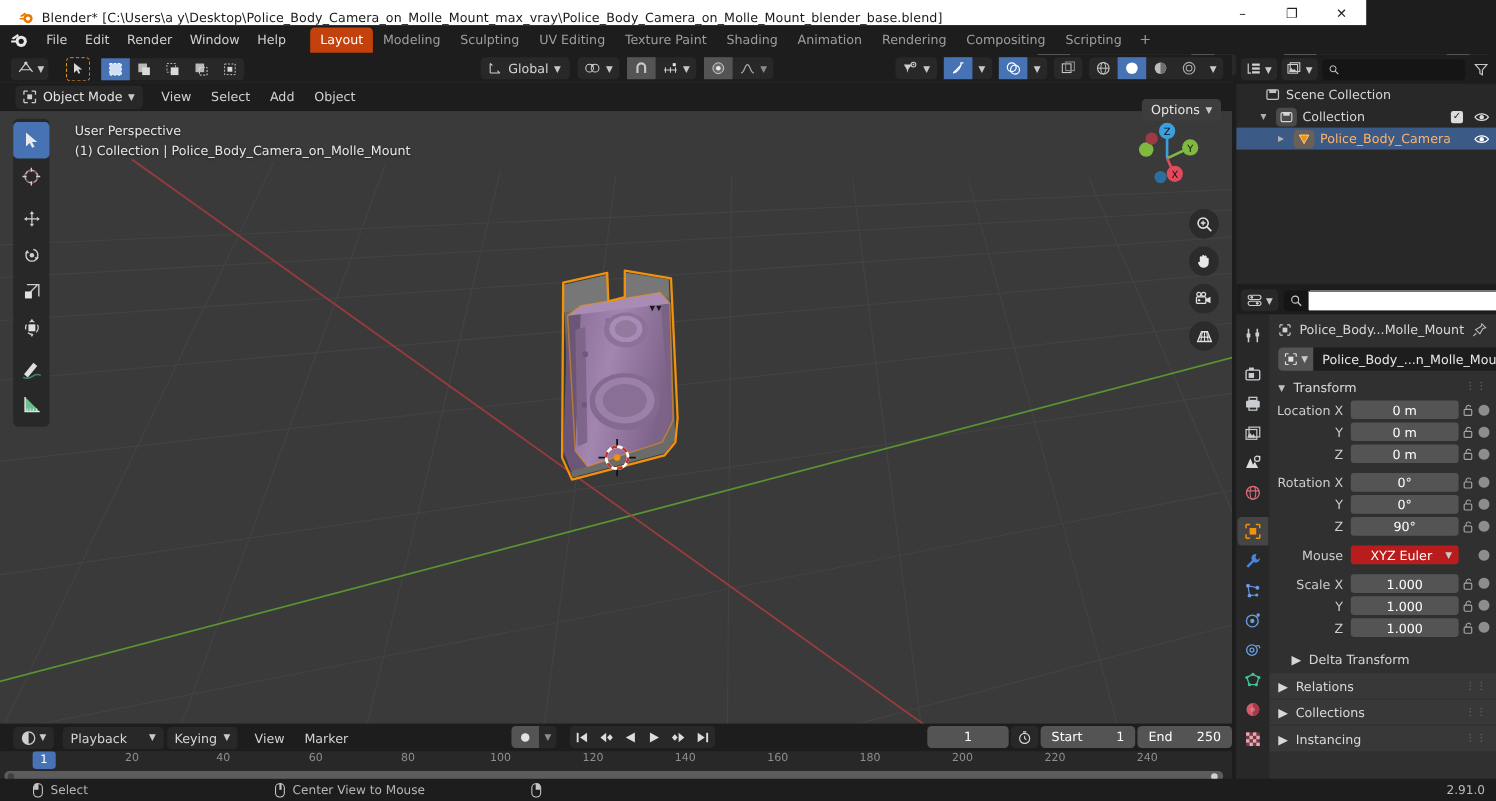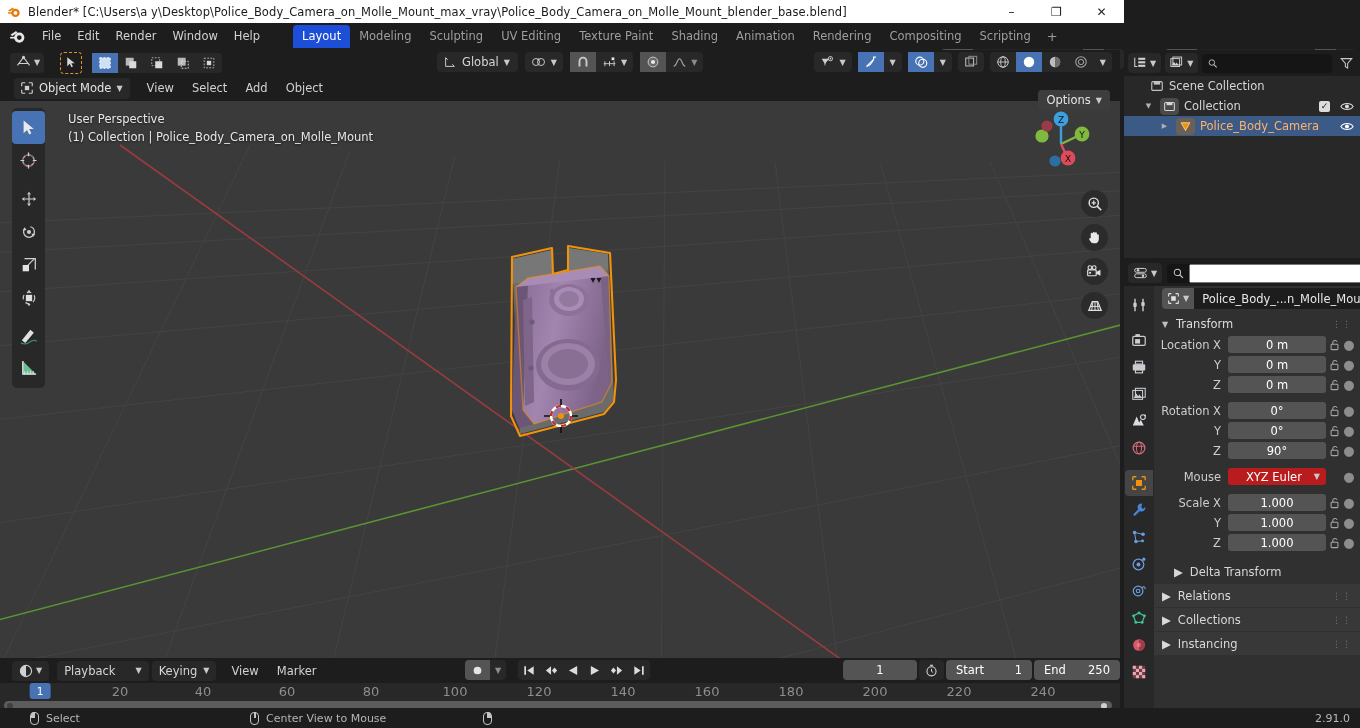--- a/index.html
+++ b/index.html
@@ -1,35 +1,35 @@
 <!DOCTYPE html>
 <html><head>
 <meta charset="utf-8">
 <style>
   * { box-sizing: border-box; margin:0; padding:0; }
   html,body { width:1360px; height:728px; overflow:hidden; background:#1d1d1d;
     font-family:"DejaVu Sans", sans-serif; font-size:11.5px; color:#e3e3e3; -webkit-font-smoothing:antialiased; }
   .app { position:relative; width:1360px; height:728px; }
 
   
-  .titlebar { position:absolute; left:0; top:0; width:1124px; height:23px; background:#ffffff;
-     display:flex; align-items:center; }
+  .titlebar { position:absolute; left:0; top:0; width:1242px; height:23px; background:#ffffff;
+     display:flex; align-items:flex-end;padding-left:10px; }
   .titlebar .tb-ico { width:14px; height:14px; margin-left:7px; margin-right:7px; }
   .titlebar .tb-text { font-size:11.5px; color:#1a1a1a; letter-spacing:0.1px; white-space:nowrap; }
   .winbtns { position:absolute; right:0; top:0; height:23px; display:flex; }
   .winbtn { width:45px; height:23px; display:flex; align-items:center; justify-content:center; color:#222; font-size:12px;}
 
   
   .topbar { position:absolute; left:0; top:23px; width:1360px; height:26px; background:#1d1d1d;
      display:flex; align-items:center; }
   .blenderlogo { width:17px; height:17px; margin:0 8px 0 9px; }
   .menu { padding:2px 8px; font-size:11.5px; color:#d2d2d2; border-radius:3px; white-space:nowrap;}
   .ws-tabs { display:flex; align-items:center; margin-left:14px; gap:0px; }
   .ws { padding:4px 9px 5px; font-size:11.5px; color:#9e9e9e; border-radius:4px 4px 0 0; white-space:nowrap;}
-  .ws.active { background:#1d4ed8; color:#ffffff;margin-left:11px; }
+  .ws.active { background:#c2410c; color:#ffffff; }
   .wsplus { padding:3px 7px; color:#9a9a9a; font-size:13px; }
 
   .scene-widget { position:absolute; right:236px; top:26px; height:20px; display:flex; align-items:center; }
   .vl-widget  { position:absolute; right:4px;   top:26px; height:20px; display:flex; align-items:center; }
   .idblock { display:flex; align-items:center; height:20px; background:#282828; border-radius:4px; overflow:hidden; }
   .id-icobtn { display:flex; align-items:center; gap:2px; background:#545454; height:20px; padding:0 5px; }
   .id-name { background:#232323; height:20px; display:flex; align-items:center; padding:0 10px 0 8px; font-size:11.5px; color:#e6e6e6;}
   .id-new { width:21px; height:20px; background:#545454; display:flex; align-items:center; justify-content:center; }
   .id-x { width:20px; height:20px; display:flex; align-items:center; justify-content:center; color:#8a8a8a; font-size:12px;}
   .caret { font-size:8px; color:#c9c9c9; }
@@ -107,21 +107,21 @@
 
   
   .timeline { position:absolute; left:0; top:658px; width:1120px; height:50px; background:#282828; }
   .tl-header { height:25px; background:#1d1d1d; display:flex; align-items:center; padding:0 4px; }
   .tl-grp { display:flex; align-items:center; background:#282828; border-radius:4px; height:20px;}
   .tl-btn { height:20px; padding:0 7px; display:flex; align-items:center; color:#d6d6d6; font-size:11.5px;}
   .tl-menu { padding:2px 9px; font-size:11.5px; color:#d2d2d2; border-radius:3px;}
   .tl-field { height:20px; background:#545454; border-radius:4px; display:flex; align-items:center; justify-content:center;
       font-size:11.5px; color:#fff; }
   .tl-ruler { position:absolute; left:0; top:25px; width:1120px; height:18px; background:#282828; overflow:hidden;}
-  .tick { position:absolute; top:1px; font-size:13px; color:#8e8e8e; transform:translateX(-50%);}
+  .tick { position:absolute; top:1px; font-size:10px; color:#8e8e8e; transform:translateX(-50%);}
   .playhead { position:absolute; top:0px; height:16px; background:#4772b3; border-radius:3px; color:#fff; font-size:10.5px;
      display:flex; align-items:center; justify-content:center; padding:0 7px; transform:translateX(-50%); }
   .scrollbar { position:absolute; left:4px; top:43px; width:1108px; height:9px; background:#5c5c5c; border-radius:5px;}
 
   
   .status { position:absolute; left:0; top:708px; width:1360px; height:20px; background:#1d1d1d;
      display:flex; align-items:center; font-size:11px; color:#b5b5b5;}
   .st-item { display:flex; align-items:center; gap:7px; }
   .mouseico { width:9px; height:13px; border:1.3px solid #c4c4c4; border-radius:4px; position:relative;}
   .mouseico.l::before{ content:''; position:absolute; left:-0.3px; top:-0.3px; width:4px; height:5.5px; background:#c4c4c4;
@@ -825,20 +825,33 @@
             <rect x="2" y="9" width="3.5" height="3.5"></rect>
               <rect x="9" y="9" width="3.5" height="3.5"></rect>
             <rect x="5.5" y="12.5" width="3.5" height="3.5"></rect>
               <rect x="12.5" y="12.5" width="3.5" height="3.5"></rect>
           </g>
         </svg>
       </div>
     </div>
 
     <div class="pr-body">
+      <div class="pr-bc">
+        <svg width="14" height="14" viewBox="0 0 16 16">
+          <path d="M2 2 h3.4 M2 2 v3.4 M14 2 h-3.4 M14 2 v3.4 M2 14 h3.4 M2 14 v-3.4 M14 14 h-3.4 M14 14 v-3.4" stroke="#cfcfcf" stroke-width="1.3" fill="none"></path>
+          <rect x="5.2" y="5.2" width="5.6" height="5.6" fill="#cfcfcf"></rect>
+        </svg>
+        <span>Police_Body...Molle_Mount</span>
+        <span style="margin-left:auto">
+          <svg width="14" height="14" viewBox="0 0 16 16">
+            <path d="M10.4 1.6 L14.4 5.6 L11.6 6.4 L8.4 12 L4 7.6 L9.6 4.4 Z" fill="none" stroke="#b8b8b8" stroke-width="1.2"></path>
+            <path d="M4.6 11.4 L1.6 14.4" stroke="#b8b8b8" stroke-width="1.2"></path>
+          </svg>
+        </span>
+      </div>
 
       <div class="pr-idrow">
         <div class="pr-idbtn">
           <svg width="13" height="13" viewBox="0 0 16 16">
             <path d="M2 2 h3.4 M2 2 v3.4 M14 2 h-3.4 M14 2 v3.4 M2 14 h3.4 M2 14 v-3.4 M14 14 h-3.4 M14 14 v-3.4" stroke="#e2e2e2" stroke-width="1.3" fill="none"></path>
             <rect x="5.2" y="5.2" width="5.6" height="5.6" fill="#e2e2e2"></rect>
           </svg>
           <span class="caret">▼</span>
         </div>
         <div class="pr-idname">Police_Body_...n_Molle_Mount</div>

